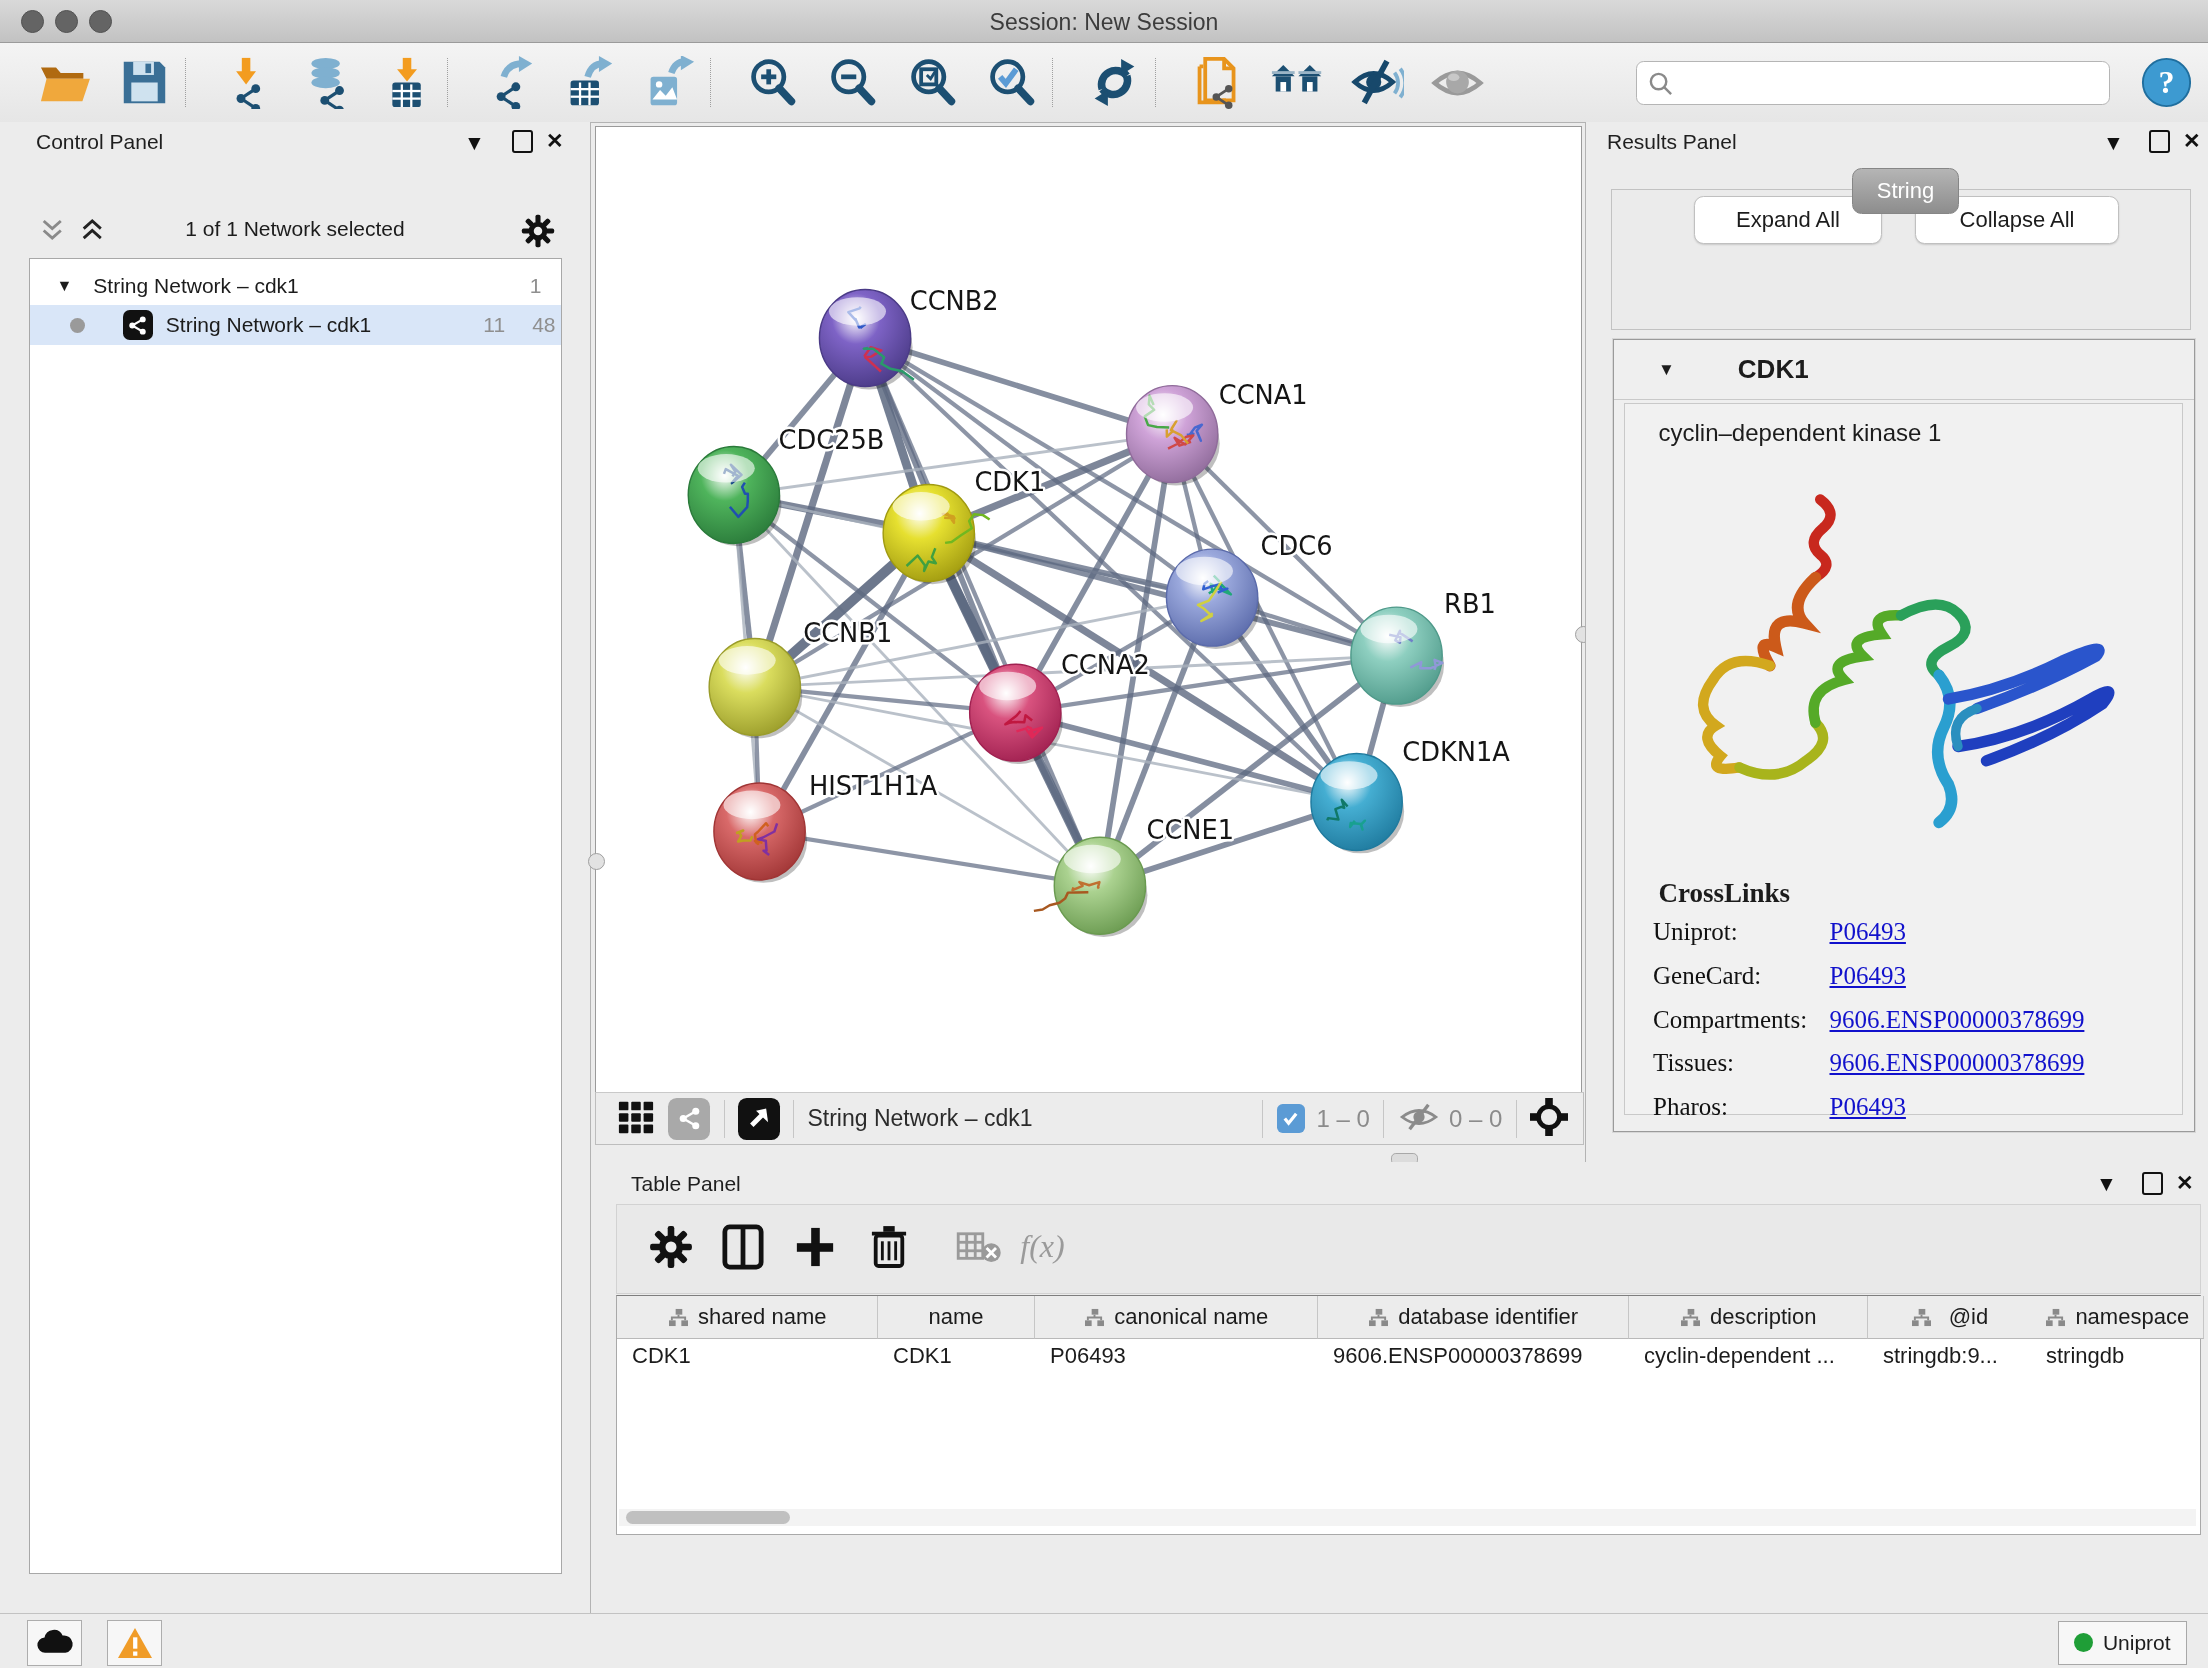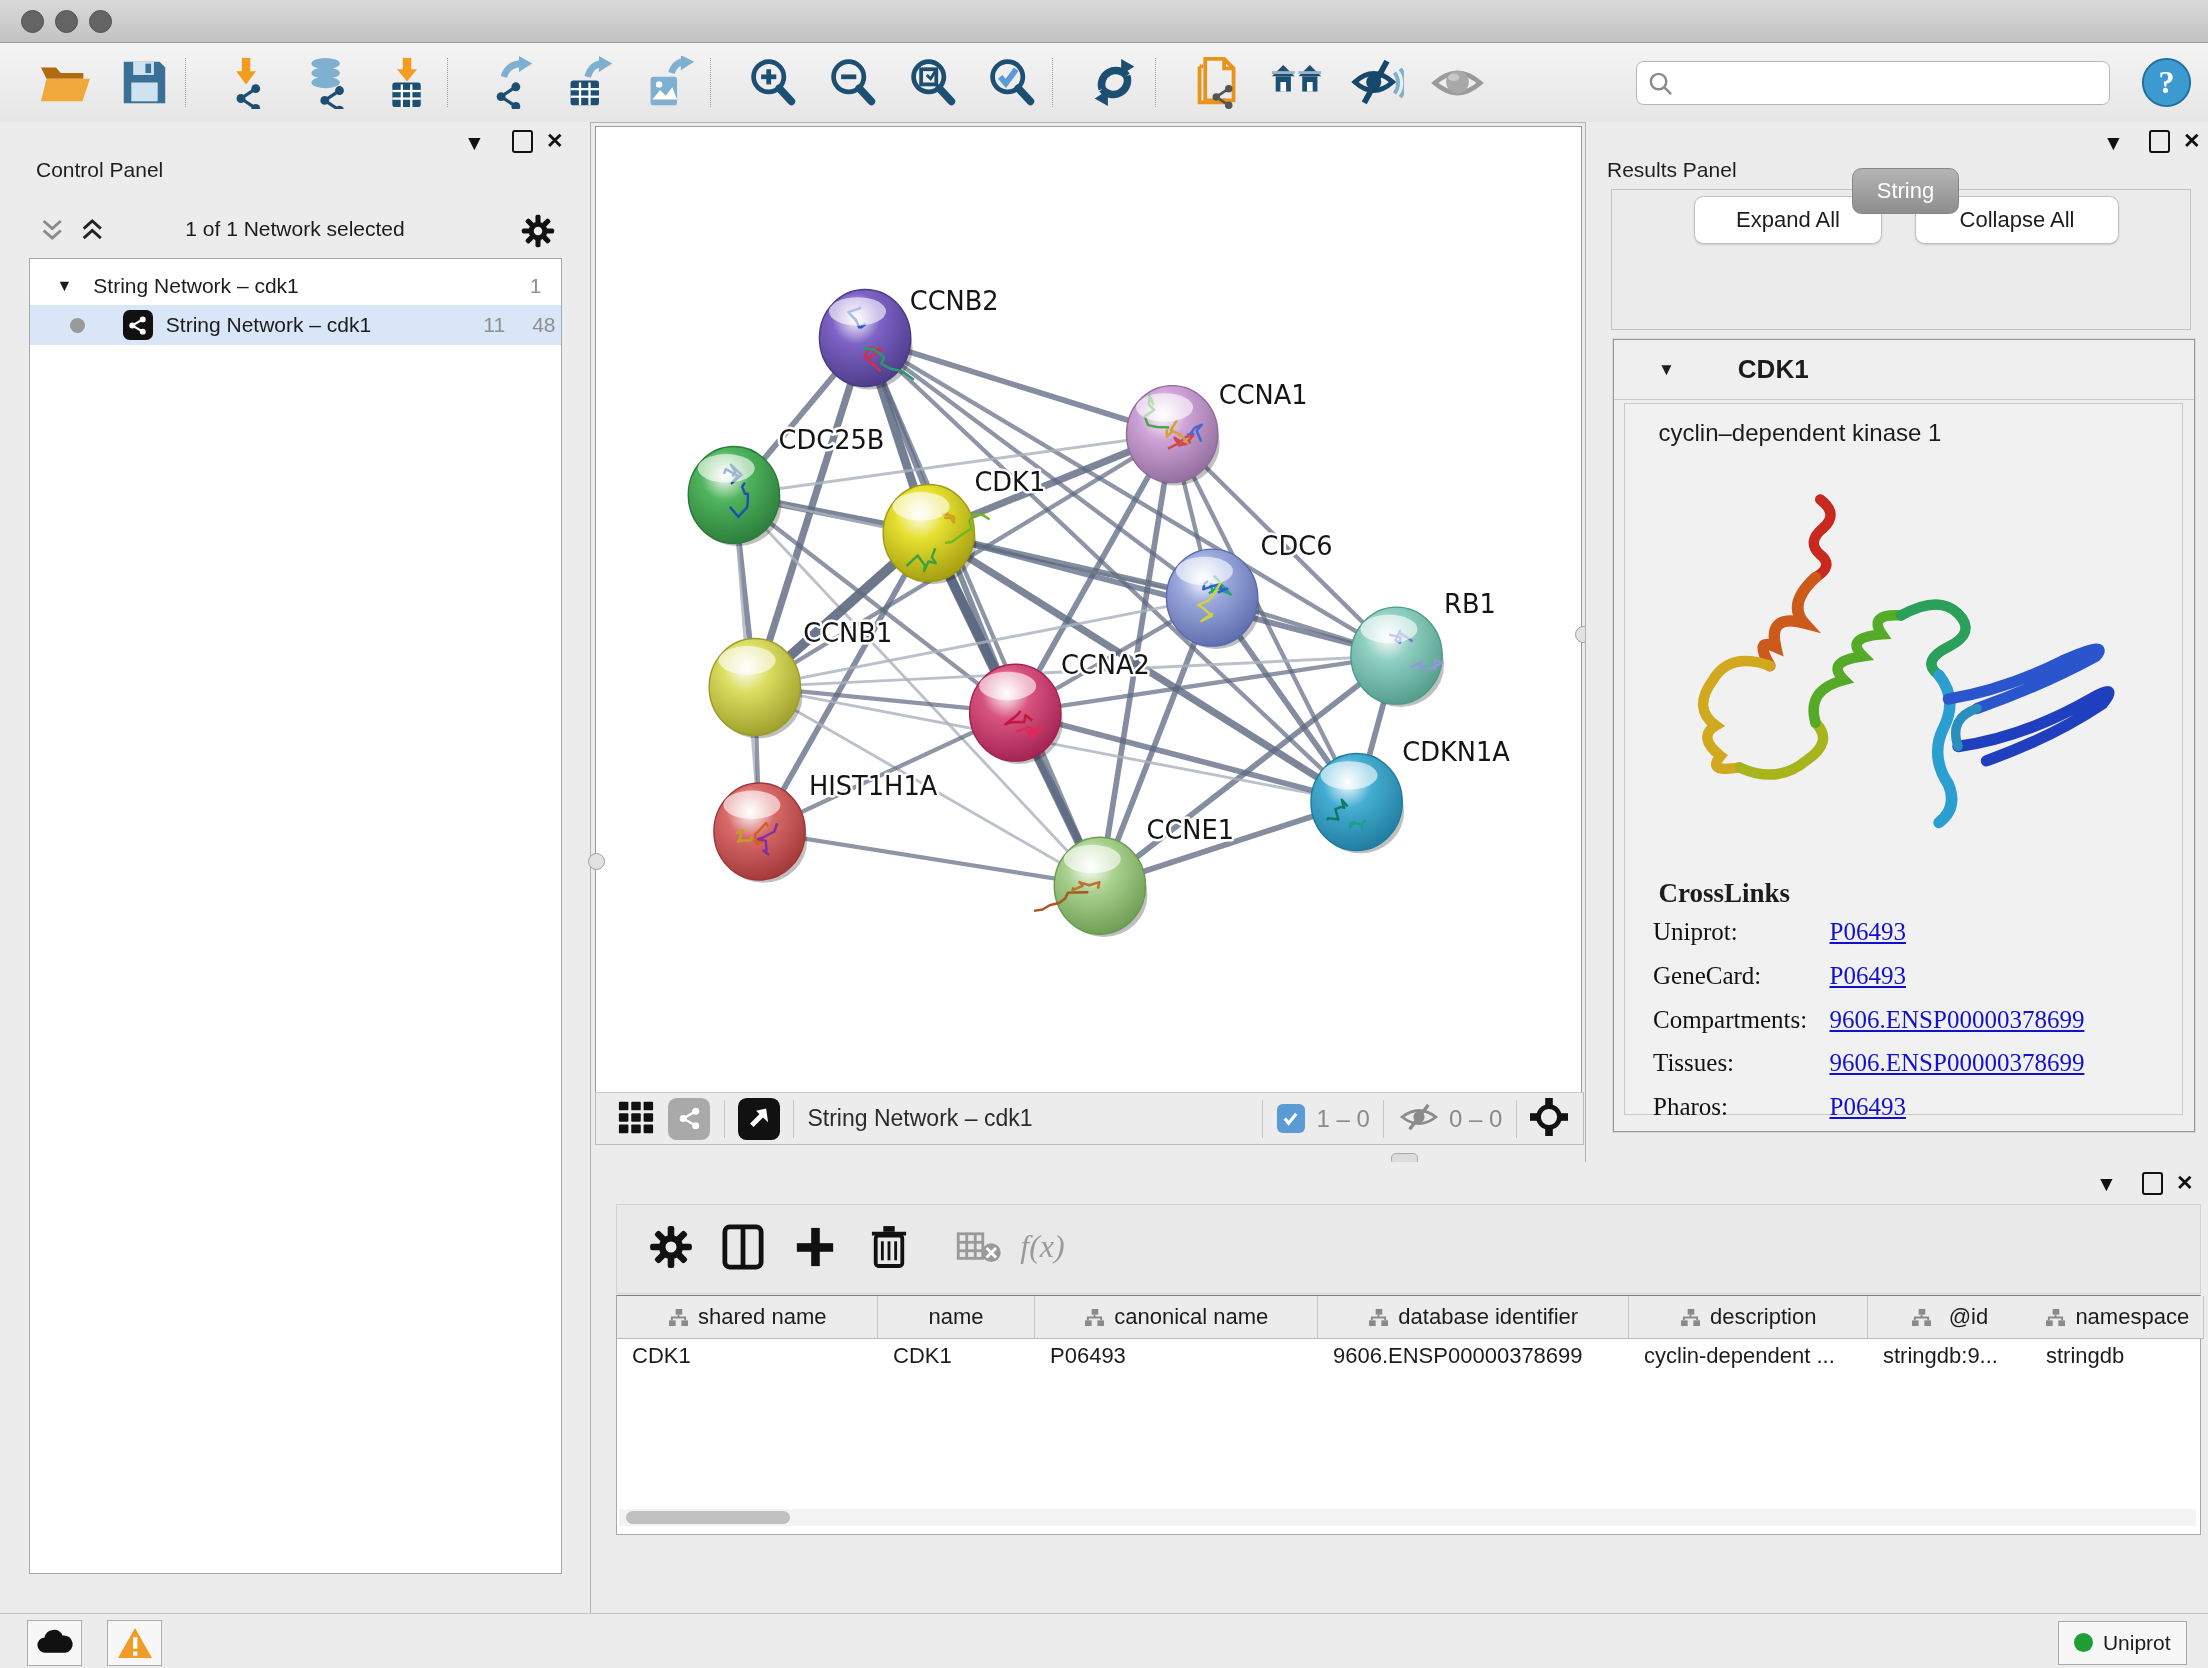--- a/index.html
+++ b/index.html
@@ -12,21 +12,21 @@
   .mac-dot{width:21px;height:21px;border-radius:50%;background:#646464;border:1px solid #525252;top:9.5px;}
   #window-title{width:100%;text-align:center;top:8.6px;font-size:23px;color:#3c3c3c;}
   
   #toolbar{left:0;top:43px;width:2208px;height:79px;
     background:linear-gradient(#f4f4f4,#e6e6e6);border-bottom:1px solid #b3b3b3;}
   .tb-btn{position:absolute;top:11.4px;width:57px;height:57px;display:flex;align-items:center;justify-content:center;cursor:pointer;}
   .tb-sep{position:absolute;top:15px;width:0;height:49px;border-left:1.9px dotted #9f9f9f;}
   #search-box{left:1636px;top:18px;width:472px;height:42px;background:#fff;border:1px solid #b5b5b5;border-radius:7.6px;display:flex;align-items:center;}
   #search-input{border:none;outline:none;font-size:21px;flex:1;background:transparent;height:34px;}
   
-  .panel-title{font-size:21px;color:#1f1f1f;margin-top:28px;}
+  .panel-title{font-size:21px;color:#1f1f1f;}
   .panel-ctl{font-size:21px;color:#111;cursor:pointer;line-height:21px;}
   .float-box{display:inline-block;width:17px;height:19px;border:2.9px solid #111;border-radius:2.9px;}
   
   #control-panel{left:0;top:122px;width:590px;height:1491px;background:#ececec;border-right:1px solid #b3b3b3;}
   .tab{position:absolute;top:0;height:40px;background:#fdfdfd;border:1px solid #c3c3c3;border-bottom:none;
        border-radius:7.6px 7.6px 0 0;display:flex;align-items:center;justify-content:center;font-size:22px;cursor:pointer;box-shadow:0 -1.9px 2.9px rgba(0,0,0,.08);}
   .tab.sel{background:linear-gradient(#a8a8a8,#8f8f8f);color:#fff;}
   #net-list{left:28.5px;top:136px;width:531px;height:1314px;background:#fff;border:1px solid #a8a8a8;}
   .net-row{position:absolute;left:0;width:100%;height:38px;display:flex;align-items:center;font-size:21px;cursor:pointer;}
   .cnt{color:#8f8f8f;}
@@ -66,20 +66,21 @@
   #memory-btn{position:absolute;top:6.7px;left:2058px;width:127px;height:42px;background:#f7f7f7;border:1px solid #a8a8a8;display:flex;align-items:center;justify-content:center;gap:9.5px;font-size:21px;cursor:pointer;}
   text.nlabel{font-family:"DejaVu Sans", sans-serif;font-size:27px;fill:#141414;paint-order:stroke;stroke:#ffffff;stroke-width:5px;stroke-linejoin:round;}
 </style>
 </head>
 <body>
 
 <div id="titlebar" class="abs">
   <div class="mac-dot abs" style="left:21px"></div>
   <div class="mac-dot abs" style="left:55px"></div>
   <div class="mac-dot abs" style="left:89px"></div>
+  <div id="window-title" class="abs">Session: New Session</div>
 </div>
 
 <div id="toolbar" class="abs">
   <div id="search-box" class="abs">
     <span style="margin:0 9.5px;display:flex">
       <svg width="27" height="27" viewBox="0 0 28 28">
           <circle cx="12" cy="12" r="8" fill="none" stroke="#8a8a8a" stroke-width="2.5"></circle>
           <line x1="18" y1="18" x2="25" y2="25" stroke="#8a8a8a" stroke-width="2.5"></line>
         </svg>
     </span>

